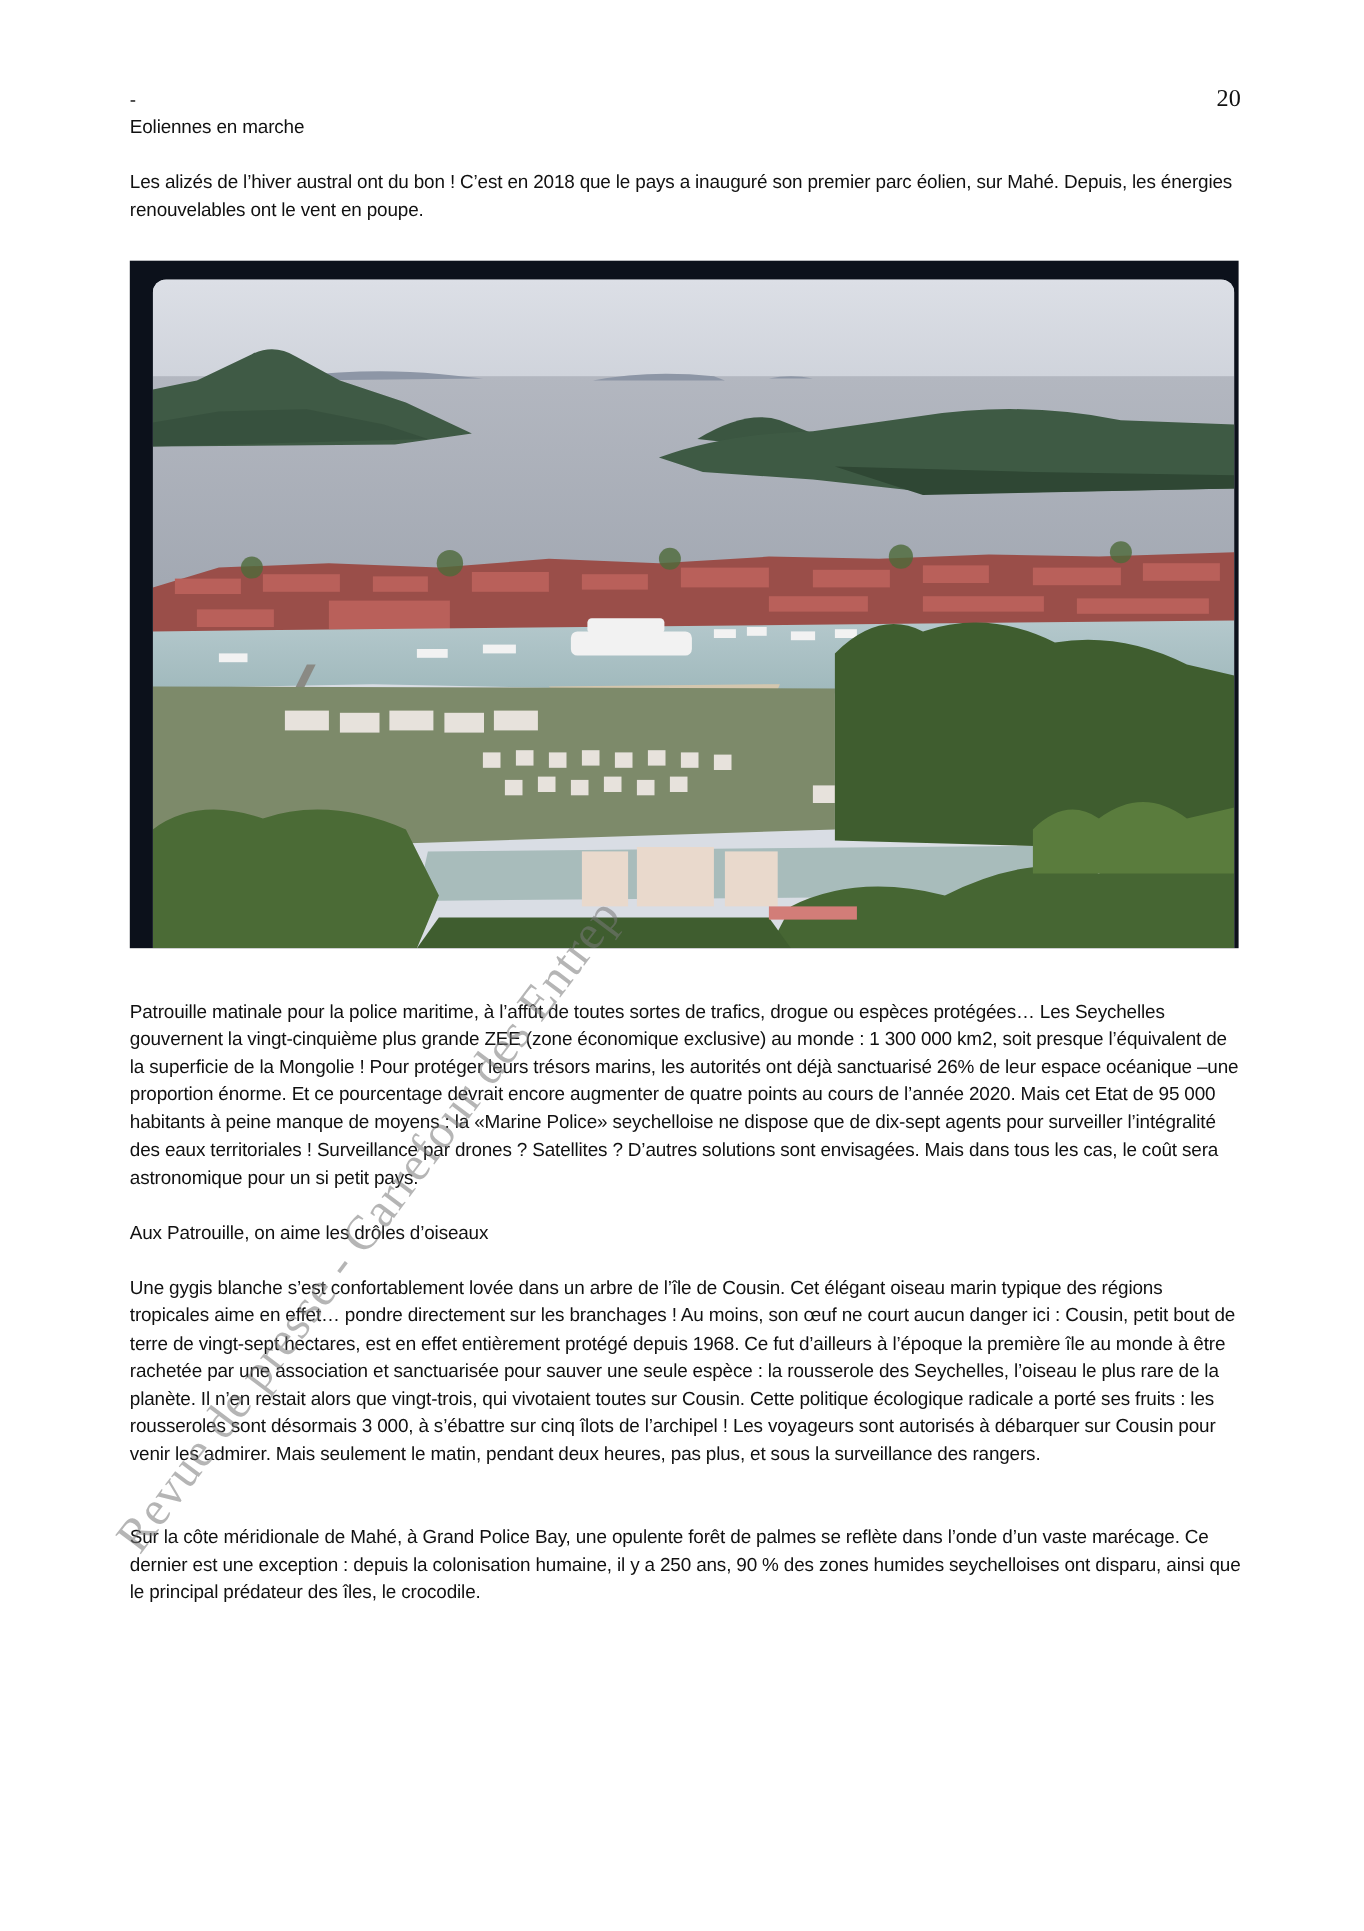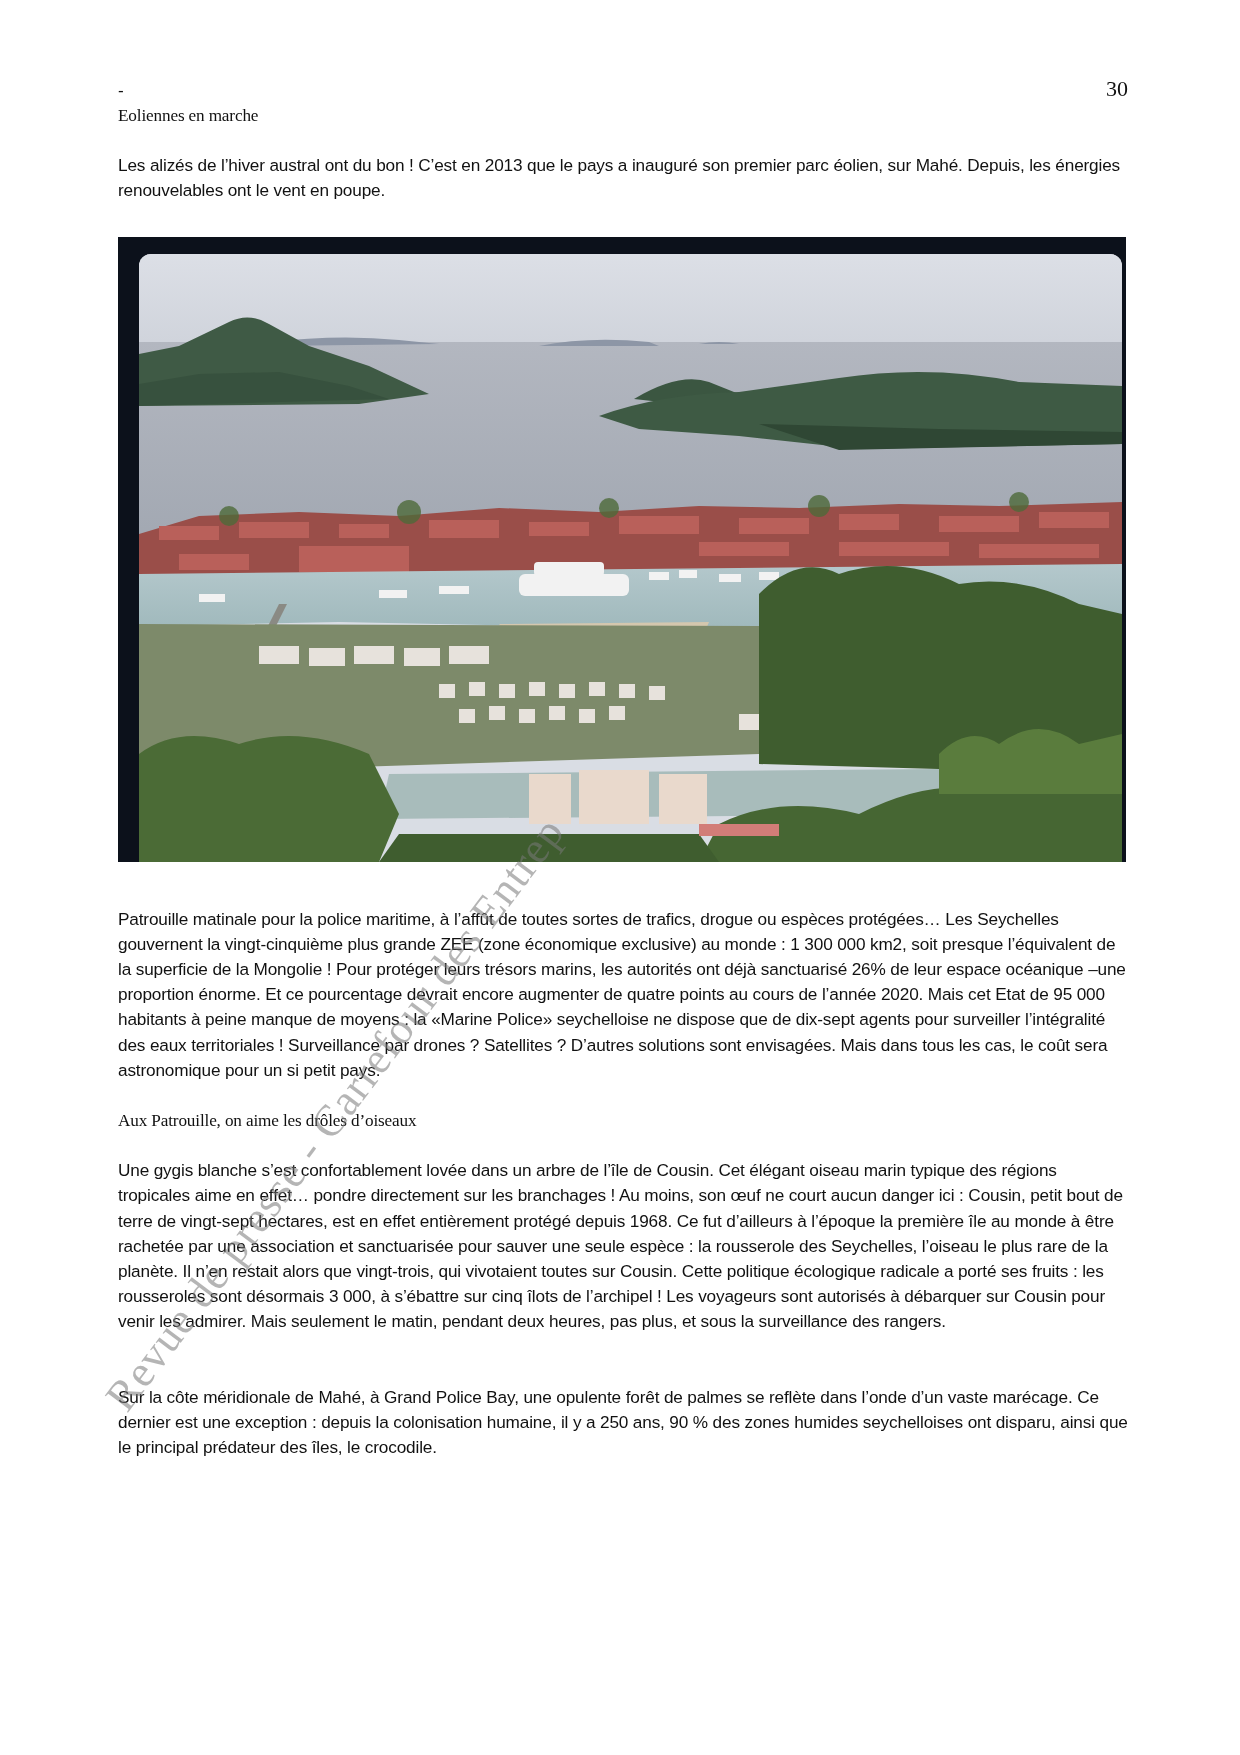--- a/index.html
+++ b/index.html
@@ -35,21 +35,21 @@
       top: 78px;
       width: 1012px;
       font-size: 17.2px;
       line-height: 25.2px;
       letter-spacing: -0.15px;
     }
     .content p {
       margin: 0;
     }
     .dash { height: 25px; }
-    .heading { margin: 0; font-weight: normal; font-size: 17.2px; font-family: Liberation Serif, serif; }
+    .heading { margin: 0; font-weight: normal; font-size: 17.2px; }
     .gap { height: 25px; }
 
     .photo-frame {
       position: absolute;
       left: 118px;
       top: 237px;
       width: 1008px;
       height: 625px;
       background: #0c111b;
       overflow: hidden;
@@ -78,29 +78,29 @@
       white-space: nowrap;
       pointer-events: none;
       letter-spacing: 1px;
     }
   </style>
 </head>
 <body>
 
 <div class="page">
 
-  <div class="page-number">30</div>
+  <div class="page-number">20</div>
 
   <div class="content">
     <p class="dash">-</p>
 
     <section>
       <h2 class="heading">Eoliennes en marche</h2>
       <div class="gap"></div>
-      <p>Les alizés de l’hiver austral ont du bon ! C’est en 2013 que le pays a inauguré son premier parc éolien, sur Mahé. Depuis, les énergies renouvelables ont le vent en poupe.</p>
+      <p>Les alizés de l’hiver austral ont du bon ! C’est en 2018 que le pays a inauguré son premier parc éolien, sur Mahé. Depuis, les énergies renouvelables ont le vent en poupe.</p>
     </section>
 
     <div style="height: 678px;"></div>
 
     <section>
       <div class="gap"></div>
       <p>Patrouille matinale pour la police maritime, à l’affût de toutes sortes de trafics, drogue ou espèces protégées… Les Seychelles gouvernent la vingt-cinquième plus grande ZEE (zone économique exclusive) au monde : 1 300 000 km2, soit presque l’équivalent de la superficie de la Mongolie ! Pour protéger leurs trésors marins, les autorités ont déjà sanctuarisé 26% de leur espace océanique –une proportion énorme. Et ce pourcentage devrait encore augmenter de quatre points au cours de l’année 2020. Mais cet Etat de 95 000 habitants à peine manque de moyens : la «Marine Police» seychelloise ne dispose que de dix-sept agents pour surveiller l’intégralité des eaux territoriales ! Surveillance par drones ? Satellites ? D’autres solutions sont envisagées. Mais dans tous les cas, le coût sera astronomique pour un si petit pays.</p>
     </section>
 
     <div class="gap"></div>

